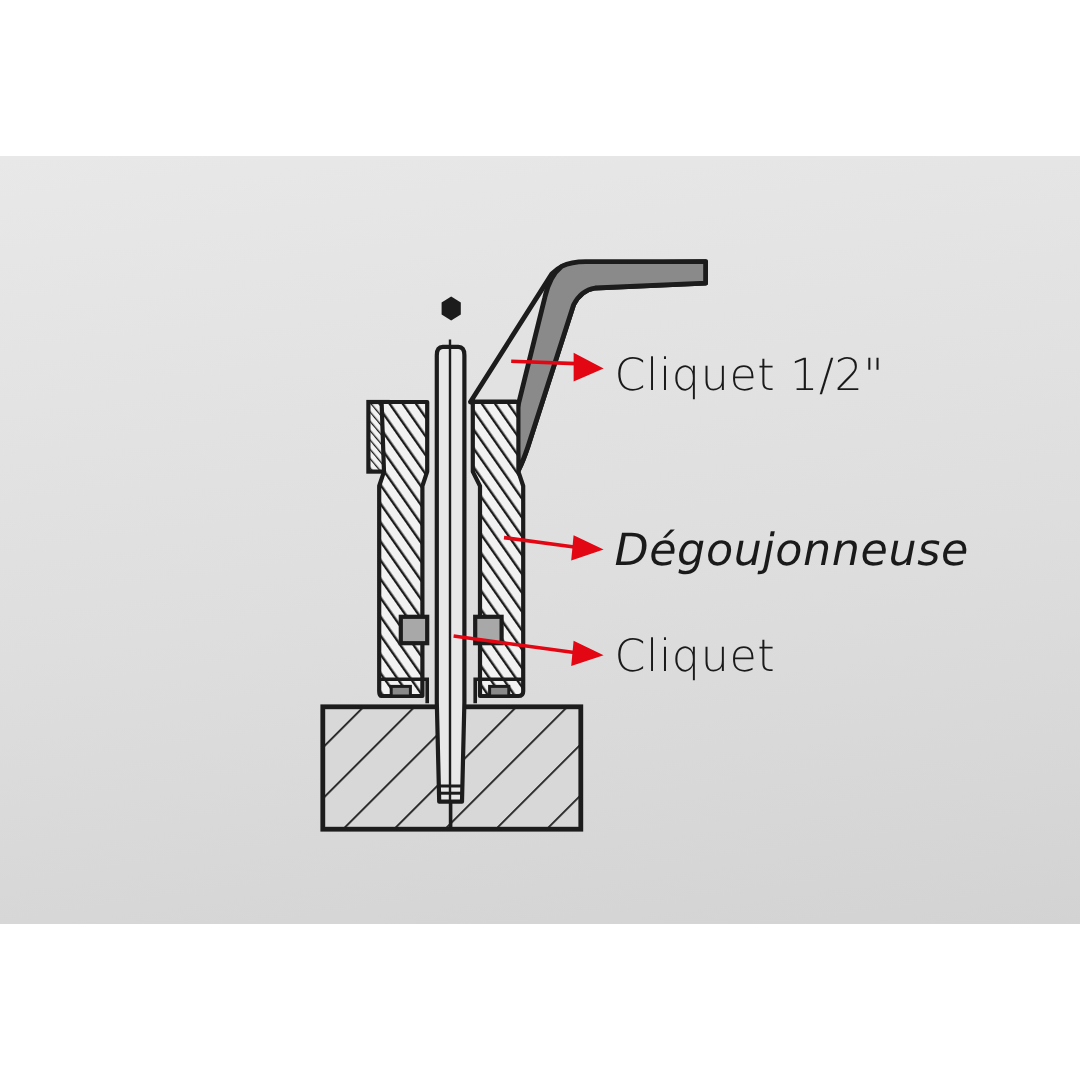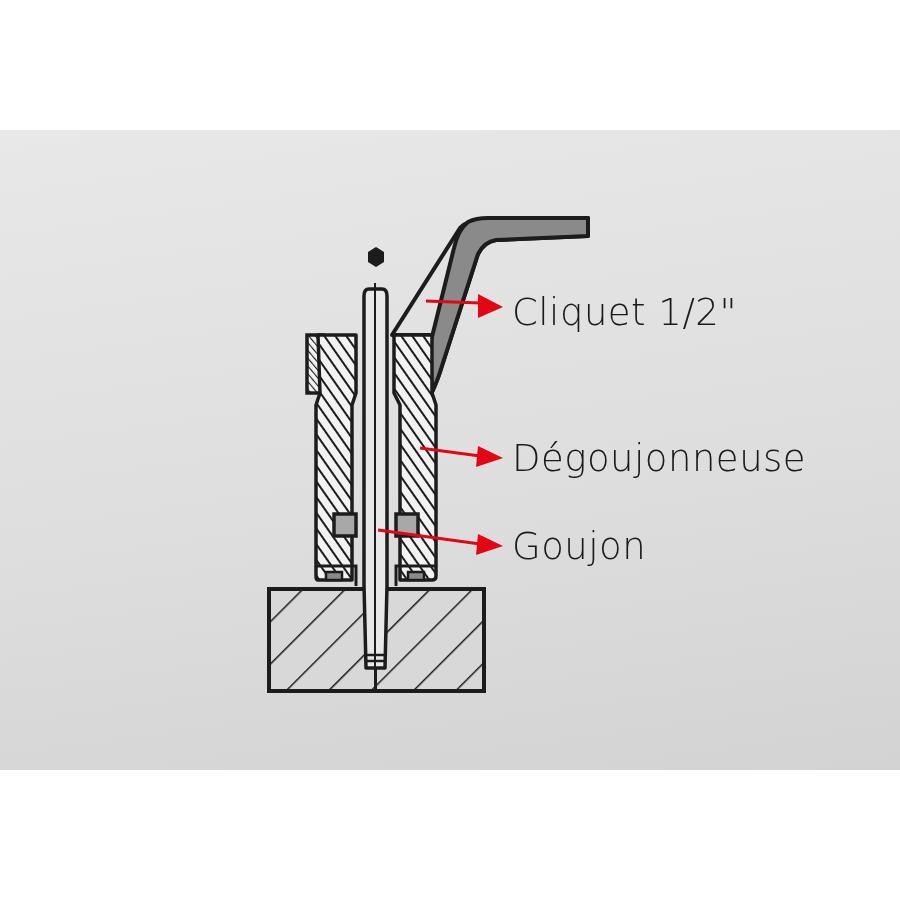--- a/index.html
+++ b/index.html
@@ -4,21 +4,21 @@
 <style>
   html, body { margin:0; padding:0; }
   body { width:900px; height:900px; background:#ffffff; position:relative; overflow:hidden;
          font-family:"DejaVu Sans", "Liberation Sans", sans-serif; }
   .band { position:absolute; left:0; top:130px; width:900px; height:640px;
           background:linear-gradient(172deg, #e8e8e8 0%, #dedede 55%, #d3d3d3 100%); }
   .diagram { position:absolute; left:0; top:0; width:900px; height:900px; }
   .label { position:absolute; color:#1a1a1a; font-size:37px; letter-spacing:0.5px; white-space:nowrap;
            font-weight:300; line-height:1; }
   .lbl-cliquet { left:512px; top:294px; }
-  .lbl-degou { left:512px; top:440px; }
+  .lbl-degou { left:512px; top:440px;font-style:italic; }
   .lbl-goujon { left:512px; top:528px; }
 </style>
 </head>
 <body>
 
 <div class="band"></div>
 
 <svg class="diagram" viewBox="0 0 900 900" xmlns="http://www.w3.org/2000/svg">
   <defs>
     <pattern id="hatchBlock" patternUnits="userSpaceOnUse" width="30" height="30" patternTransform="rotate(45)">
@@ -90,13 +90,13 @@
     <polygon points="478,446 503,458 476,467" fill="#e30613"></polygon>
   </g>
   <g>
     <path d="M378,530 L480,544" stroke="#e30613" stroke-width="3"></path>
     <polygon points="478,534 503,546 476,555" fill="#e30613"></polygon>
   </g>
 </svg>
 
 <div class="label lbl-cliquet">Cliquet 1/2"</div>
 <div class="label lbl-degou">Dégoujonneuse</div>
-<div class="label lbl-goujon">Goujon</div>
+<div class="label lbl-goujon">Cliquet</div>
 
 </body></html>

